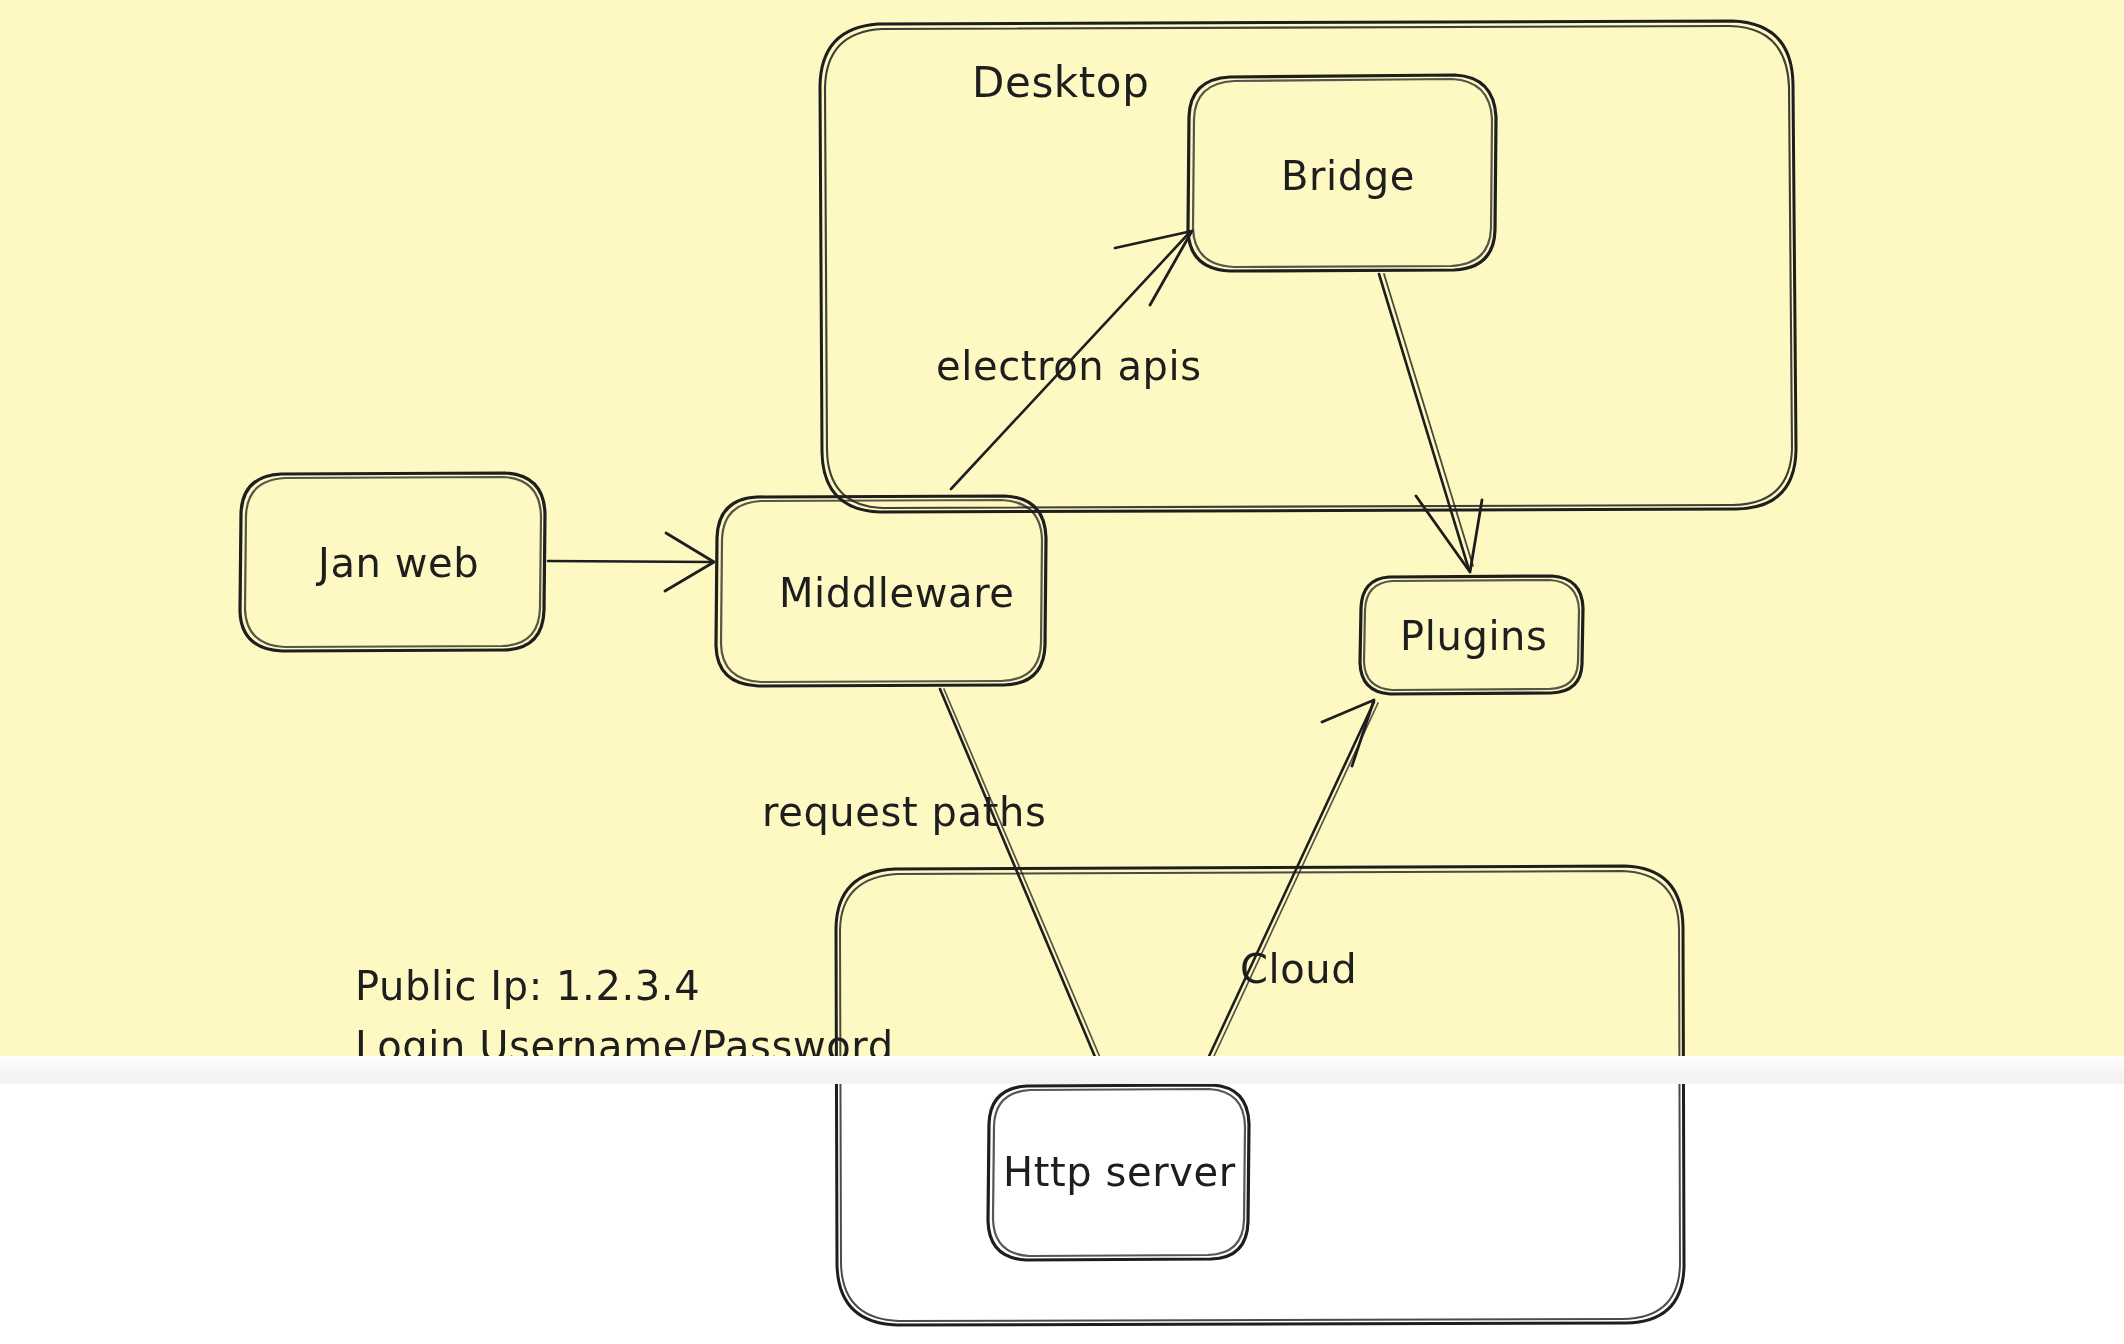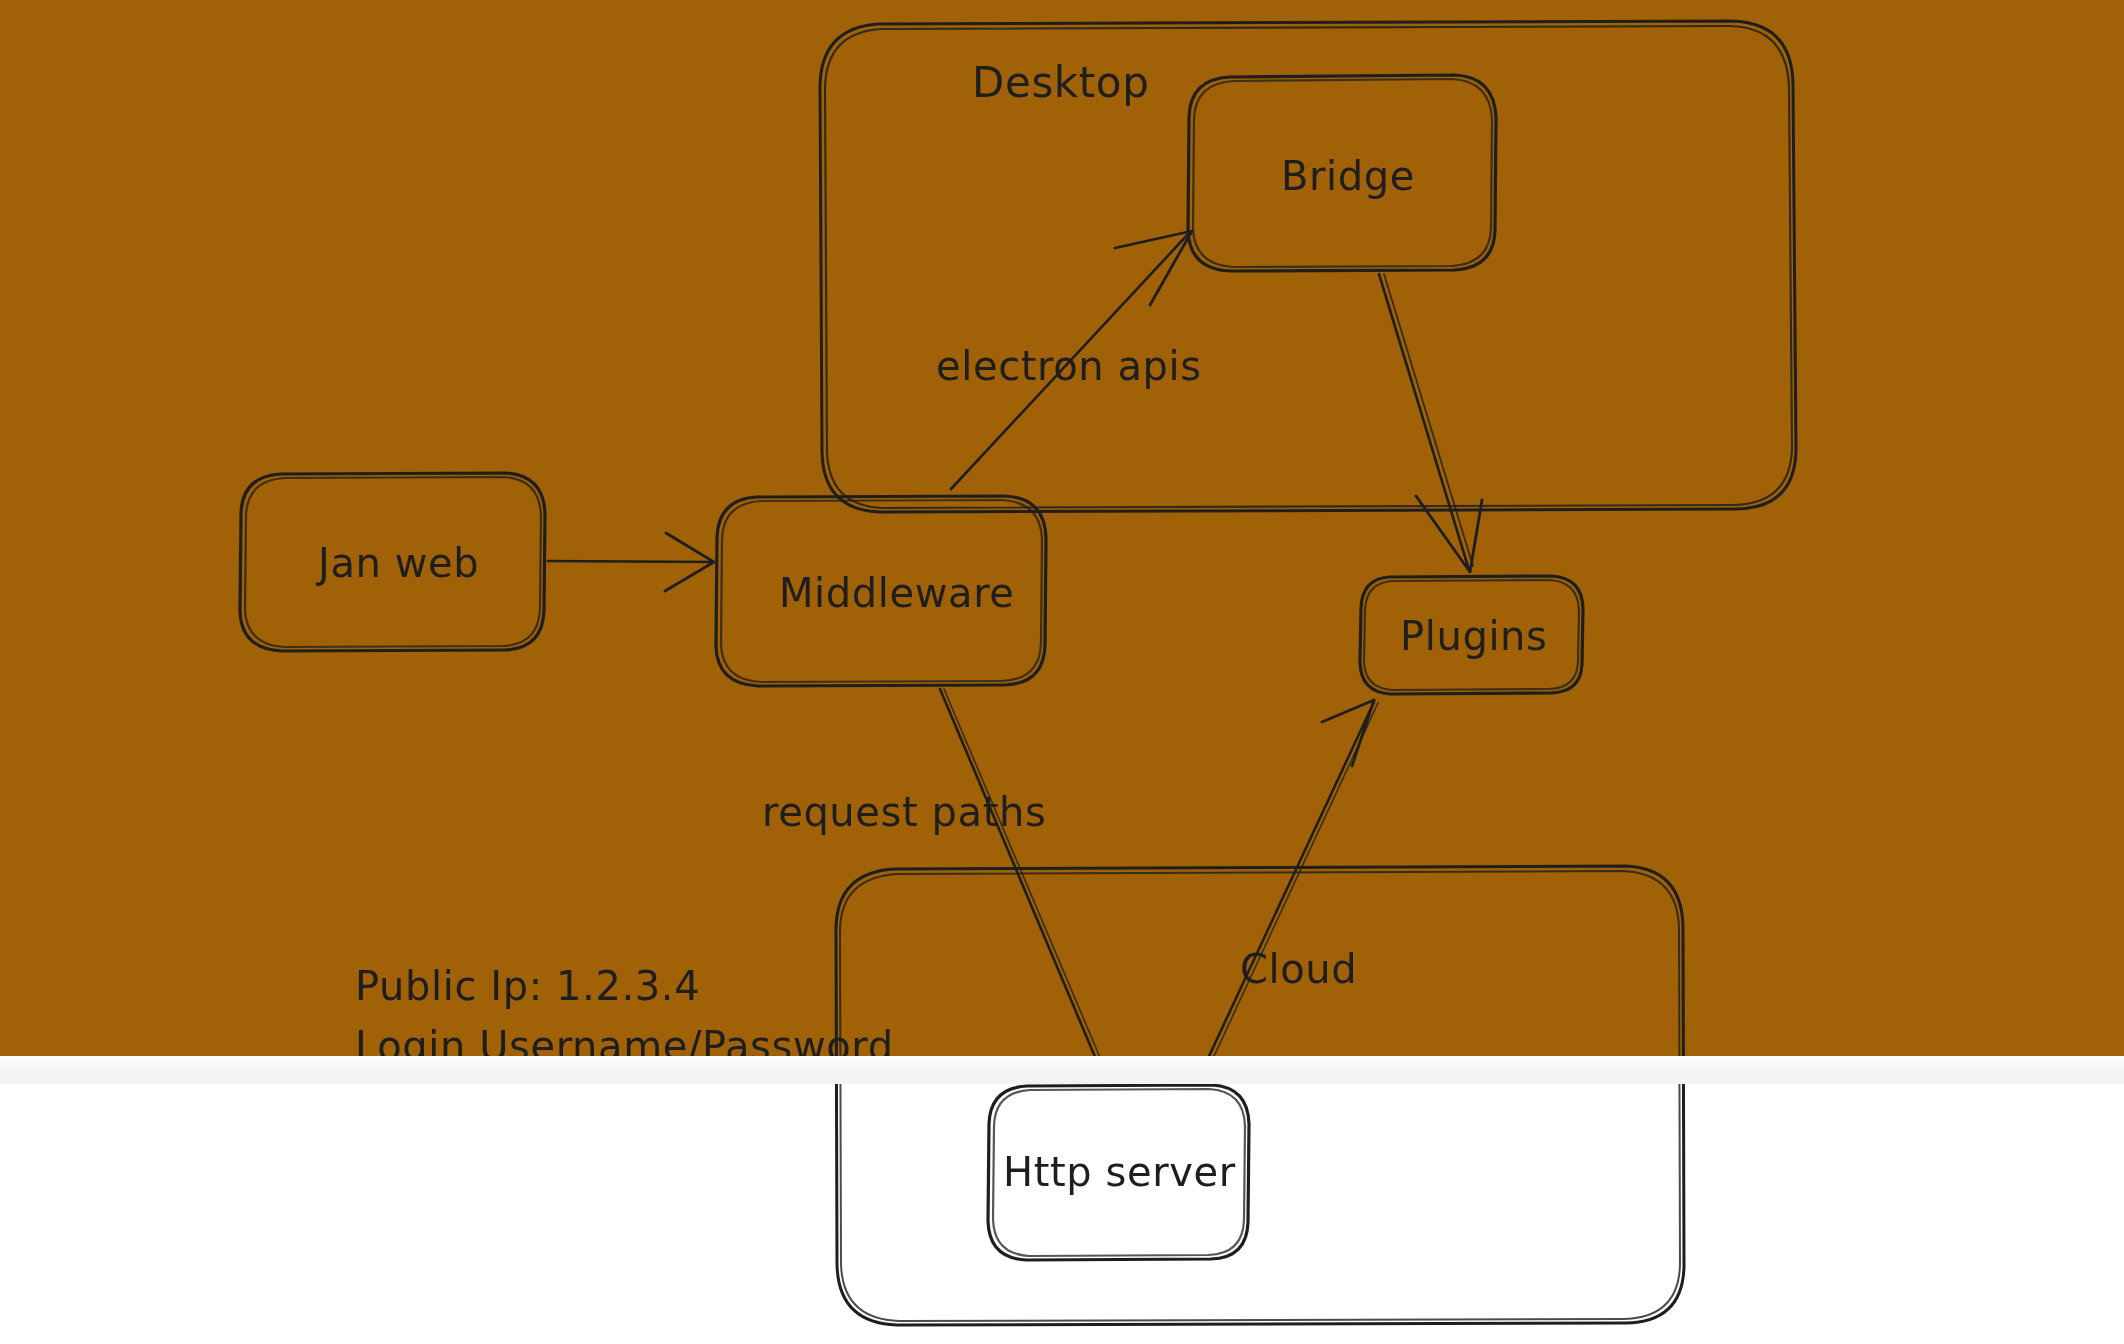--- a/index.html
+++ b/index.html
@@ -10,21 +10,21 @@
   body {
     width: 2124px;
     height: 1344px;
     overflow: hidden;
     font-family: "DejaVu Sans", sans-serif;
   }
   #canvas {
     position: relative;
     width: 2124px;
     height: 1084px;
-    background: #a16207;
+    background: #fef9c3;
   }
   #diagram {
     position: absolute;
     left: 0;
     top: 0;
     width: 2124px;
     height: 1344px;
   }
   .sketch-stroke {
     fill: none;

